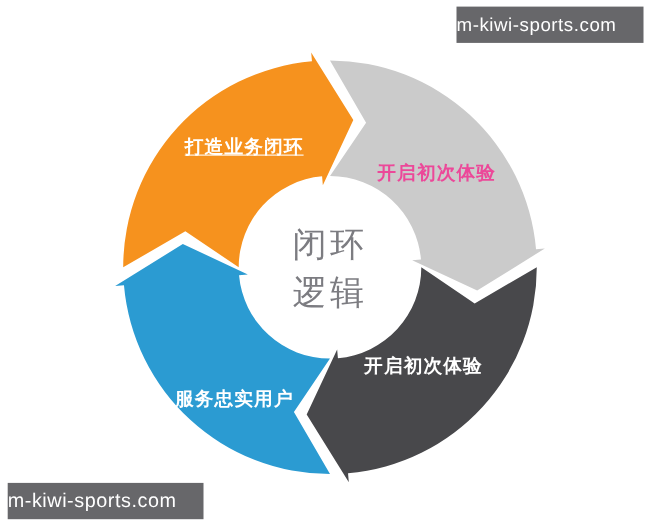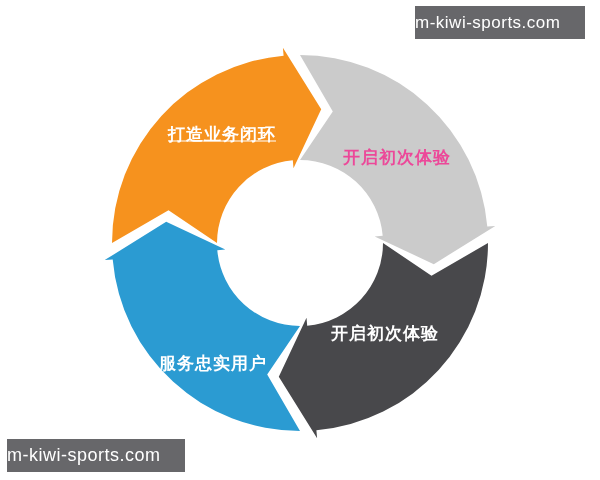--- a/index.html
+++ b/index.html
@@ -57,20 +57,24 @@
       <path d="M 488.0 243.0 A 188 188 0 0 1 316.4 430.3 L 317.1 438.3 L 278.8 376.8 L 306.5 317.7 L 307.2 325.7 A 83 83 0 0 0 383.0 243.0 L 431.5 275.8 Z" transform="rotate(270 300 243)" fill="#CBCBCB"></path>
       <path d="M 488.0 243.0 A 188 188 0 0 1 316.4 430.3 L 317.1 438.3 L 278.8 376.8 L 306.5 317.7 L 307.2 325.7 A 83 83 0 0 0 383.0 243.0 L 431.5 275.8 Z" transform="rotate(0 300 243)" fill="#48484B"></path>
       <path d="M 488.0 243.0 A 188 188 0 0 1 316.4 430.3 L 317.1 438.3 L 278.8 376.8 L 306.5 317.7 L 307.2 325.7 A 83 83 0 0 0 383.0 243.0 L 431.5 275.8 Z" transform="rotate(90 300 243)" fill="#2B9BD2"></path>
     </svg>
 
   <div class="seg-label seg-label-0" style="color: rgb(255, 255, 255);">打造业务闭环</div>
   <div class="seg-label seg-label-1" style="color: #ec4899;">开启初次体验</div>
   <div class="seg-label seg-label-2" style="color: rgb(255, 255, 255);">开启初次体验</div>
   <div class="seg-label seg-label-3" style="color: rgb(255, 255, 255);">服务忠实用户</div>
 
+  <div class="center-title" style="color: rgb(124, 124, 129);">
+    <div>闭环</div>
+    <div>逻辑</div>
+  </div>
 
   <div class="watermark watermark-top" style="background: rgb(103, 103, 106); color: rgb(255, 255, 255);">
     <span>m-kiwi-sports.com</span>
   </div>
   <div class="watermark watermark-bottom" style="background: rgb(103, 103, 106); color: rgb(255, 255, 255);">
     <span>m-kiwi-sports.com</span>
   </div>
 
 </div>
 

